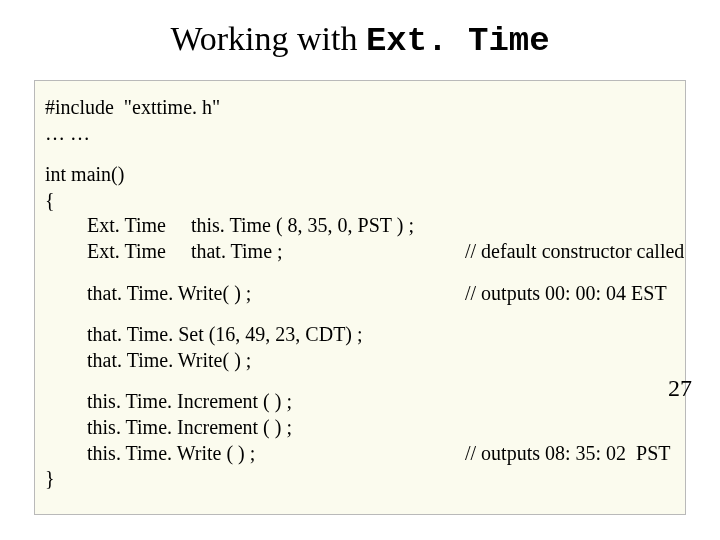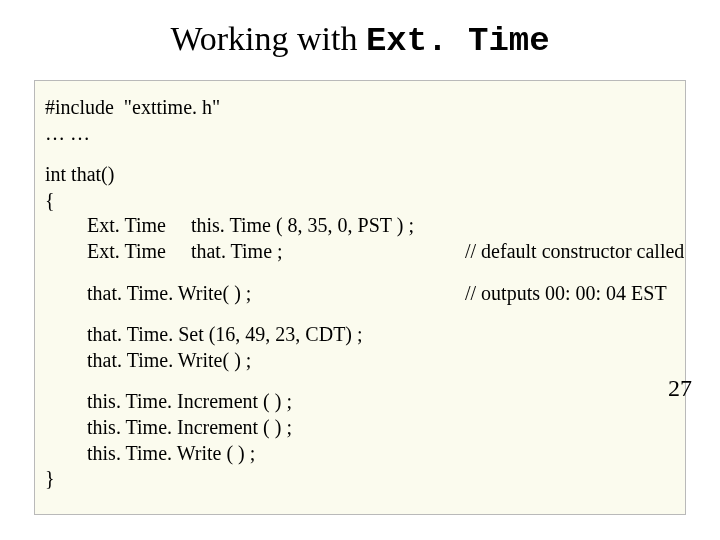--- a/index.html
+++ b/index.html
@@ -61,21 +61,21 @@
     <span>Working with </span><span class="mono">Ext. Time</span>
   </div>
 
   <div class="codebox">
 
     <div class="row"><span>#include  "exttime. h"</span></div>
     <div class="row"><span>… …</span></div>
 
     <div class="gap"></div>
 
-    <div class="row"><span>int that()</span></div>
+    <div class="row"><span>int main()</span></div>
     <div class="row"><span>{</span></div>
 
     <div class="row row-rel indent1">
       <span class="left">Ext. Time     this. Time ( 8, 35, 0, PST ) ;</span>
     </div>
     <div class="row row-rel indent1">
       <span class="left">Ext. Time     that. Time ;</span>
       <span class="comment-col">// default constructor called</span>
     </div>
 
@@ -98,20 +98,21 @@
     <div class="gap"></div>
 
     <div class="row row-rel indent1">
       <span class="left">this. Time. Increment ( ) ;</span>
     </div>
     <div class="row row-rel indent1">
       <span class="left">this. Time. Increment ( ) ;</span>
     </div>
     <div class="row row-rel indent1">
       <span class="left">this. Time. Write ( ) ;</span>
+      <span class="comment-col">// outputs 08: 35: 02  PST</span>
     </div>
 
     <div class="row"><span>}</span></div>
 
   </div>
 
   <div class="pagenum">27</div>
 </div>
 
 </body></html>

